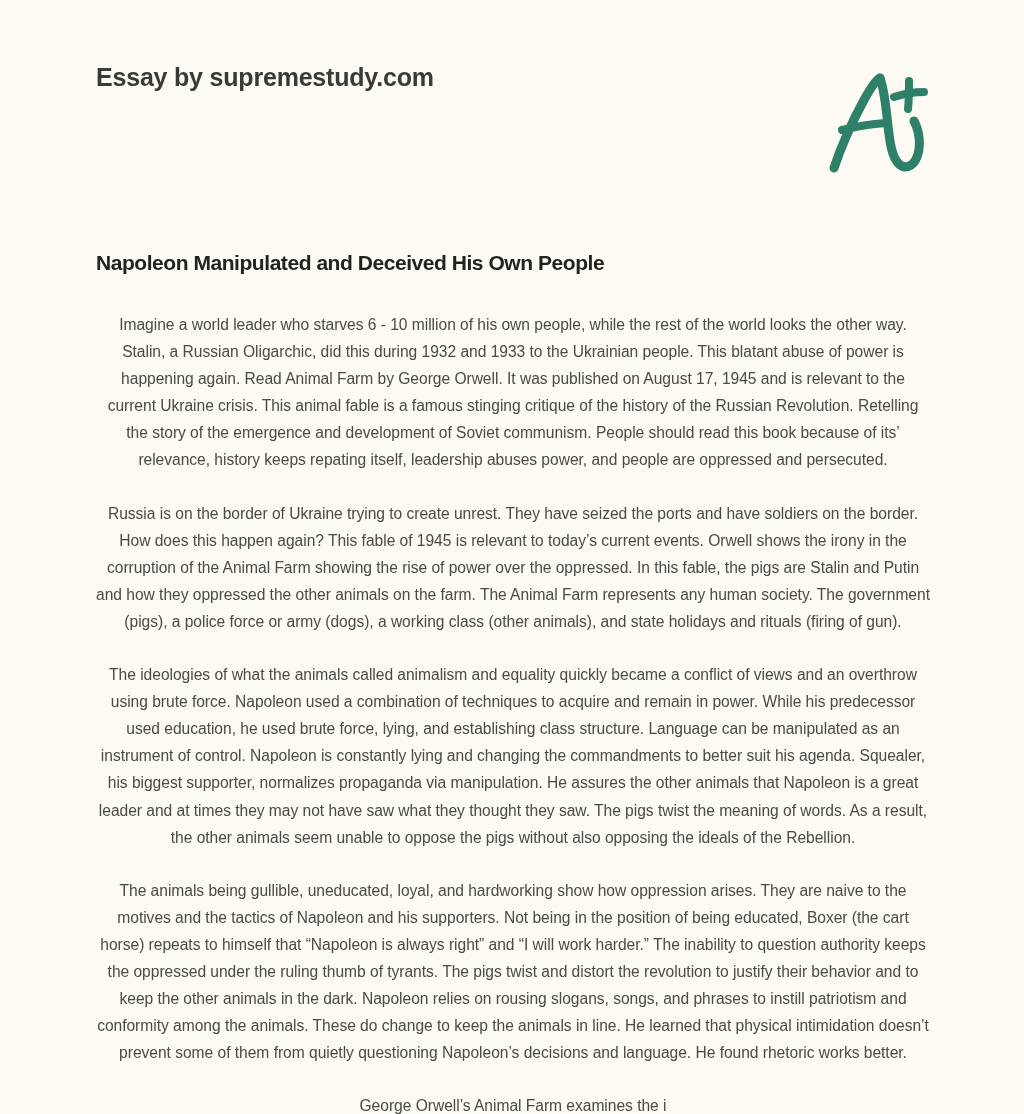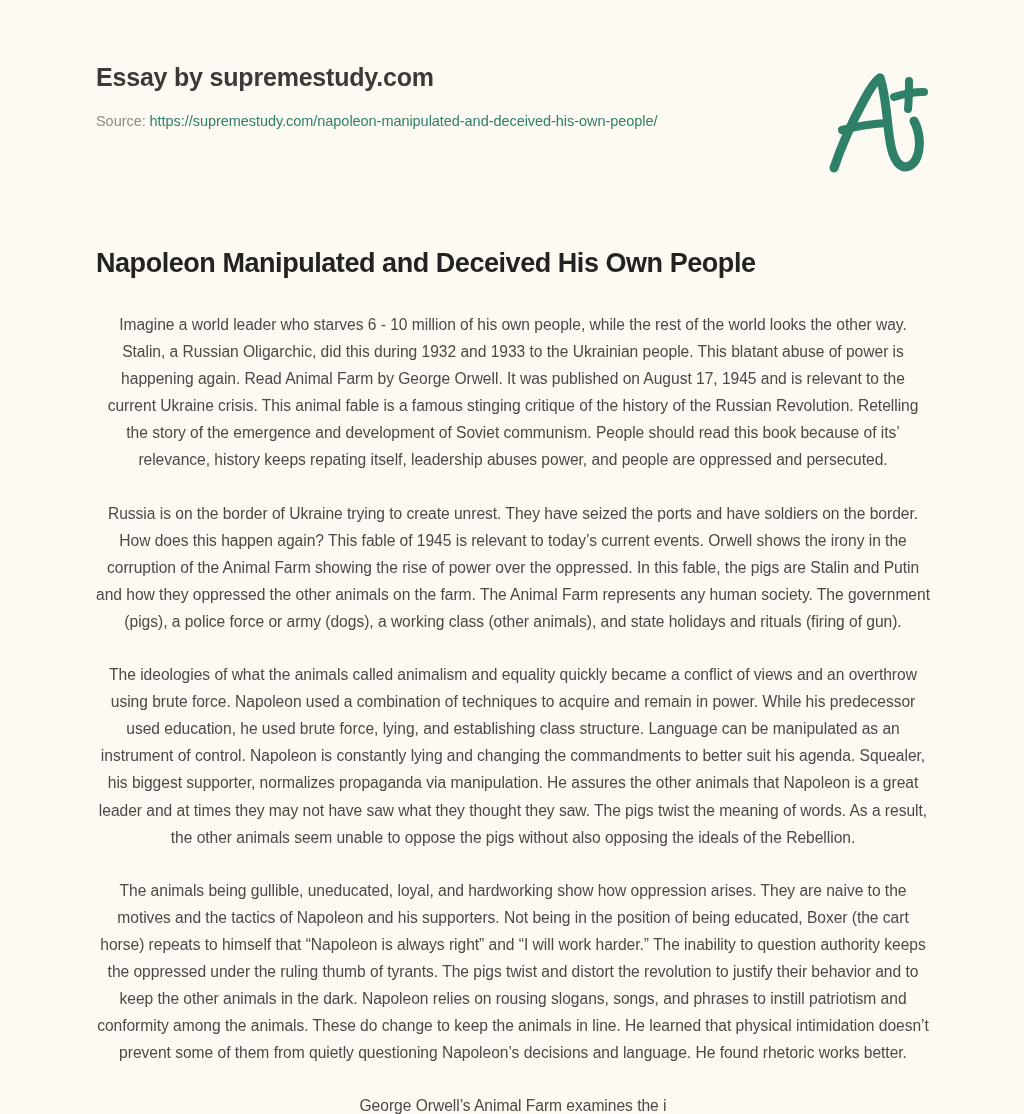--- a/index.html
+++ b/index.html
@@ -78,21 +78,21 @@
 
   
   .article {
     position: absolute;
     left: 96px;
     top: 243px;
     width: 834px;
   }
 
   .article-title {
-    font-size: 27px;
+    font-size: 21px;
     font-weight: 700;
     color: #232221;
     line-height: 40px;
     letter-spacing: -0.45px;
     margin-bottom: 28px;
     white-space: nowrap;
   }
 
   .article-body p {
     font-size: 15.6px;
@@ -110,23 +110,20 @@
 </head>
 <body>
 
 <div class="page">
 
   <div class="header">
 
     <div class="header-text">
       <div class="essay-by">Essay by supremestudy.com</div>
 
-      <div class="source-line">
-        <span class="source-label">Source:</span> <a class="source-url" href="#">https://supremestudy.com/napoleon-manipulated-and-deceived-his-own-people/</a>
-      </div>
     </div>
 
     <div class="logo">
       <svg width="124" height="116" viewBox="0 0 124 116" aria-hidden="true">
         <g fill="none" stroke="#2f8069" stroke-linecap="round" stroke-linejoin="round">
 
           <path d="M16 104 C 22 86, 34 58, 46 36 C 52 25, 58 16, 62 14" stroke-width="9"></path>
 
           <path d="M62 14 C 65 22, 68 42, 70 62 C 72 80, 74 92, 80 99
                    C 86 106, 95 103, 99 93 C 103 83, 102 68, 96 57" stroke-width="9"></path>

